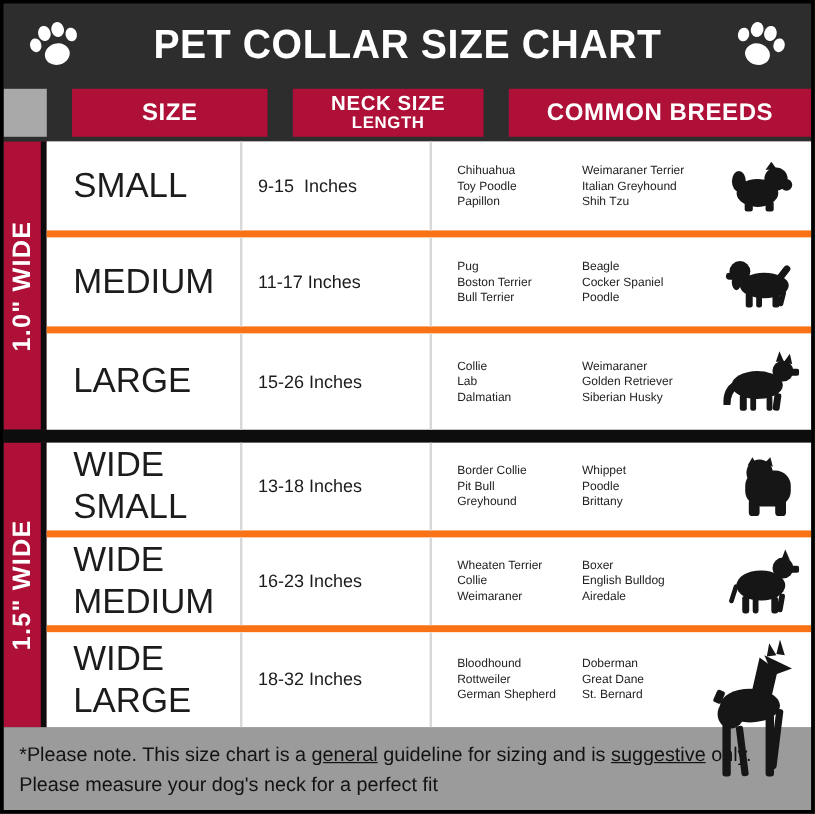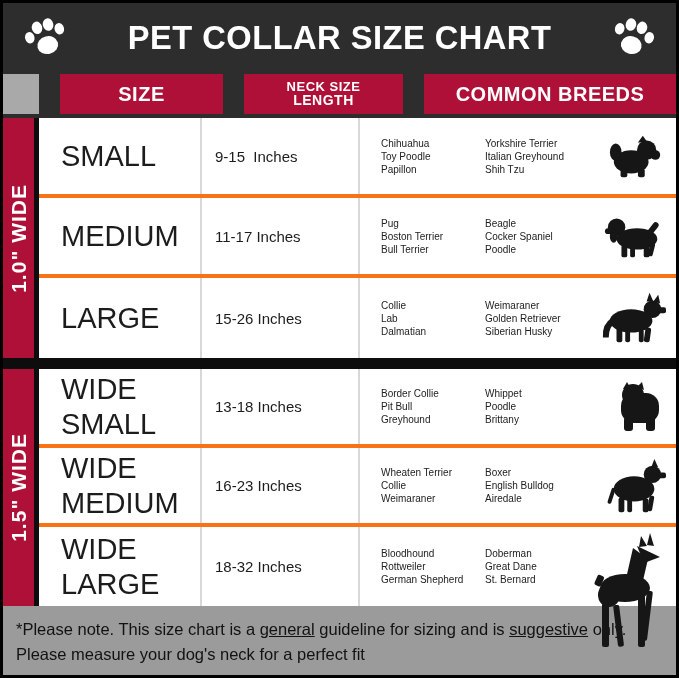--- a/index.html
+++ b/index.html
@@ -11,30 +11,30 @@
   .topbar { height:69px; display:flex; align-items:center; justify-content:space-between; padding:0 20px; background:#2D2D2D;gap:39px; }
   .title { color:#fff; font-size:34px; font-weight:bold; letter-spacing:.5px; transform:scaleX(.96); white-space:nowrap; }
   .paw svg { display:block; }
 
   
   .header-row { height:46px; display:flex; padding:2px 0 4px 0; background:#2D2D2D;gap:16px; }
   .corner { width:36px; background:#A9A9A9; margin-right:5px; }
   .hcell { background:#AE1038; color:#fff; display:flex; flex-direction:column; align-items:center; justify-content:center; font-weight:bold; }
   .h-size { width:163px; margin-right:5px; font-size:20px; letter-spacing:.5px; }
   .h-neck { width:159px; margin-right:5px; }
-  .h-neck .small { font-size:13px; line-height:1; letter-spacing:.5px; }
+  .h-neck .small { font-size:17px; line-height:1; letter-spacing:.5px; }
   .h-neck .big { font-size:14px; line-height:1.05; letter-spacing:.5px; }
   .h-breeds { flex:1; font-size:20px; letter-spacing:.5px; }
 
   
   .section { display:flex; }
   .rail { width:36px; background:#AE1038; border-right:5px solid #0D0D0D; display:flex; align-items:center; justify-content:center; }
   .rail span { writing-mode:vertical-rl; transform:rotate(180deg); color:#fff; font-weight:bold; font-size:21px; letter-spacing:1px; white-space:nowrap; }
   .rows { flex:1; display:flex; flex-direction:column; background:#fff; }
-  .row { height:80px; display:flex; border-bottom:4px solid #f97316; position:relative; background:#fff; }
+  .row { height:80px; display:flex; border-bottom:6px solid #f97316; position:relative; background:#fff; }
   .row:last-child { border-bottom:none; }
   .sec2 .row { height:79px; }
 
   .cell-size { width:163px; border-right:2px solid #D8D8D8; display:flex; align-items:center; padding-left:22px; font-size:29px; color:#1C1C1C; line-height:1.2; }
   .cell-length { width:158px; border-right:2px solid #D8D8D8; display:flex; align-items:center; padding-left:13px; font-size:15px; color:#1C1C1C; white-space:pre; }
   .cell-breeds { flex:1; display:flex; align-items:center; padding-left:21px; position:relative; }
   .bcol { font-size:10px; line-height:1.3; color:#222; }
   .bcol.c1 { width:104px; }
   .bcol.c2 { width:120px; }
   .bcol span { display:block; white-space:nowrap; }
@@ -98,21 +98,21 @@
       <div class="row">
         <div class="cell-size">SMALL</div>
         <div class="cell-length">9-15  Inches</div>
         <div class="cell-breeds">
           <div class="bcol c1">
             <span>Chihuahua</span>
             <span>Toy Poodle</span>
             <span>Papillon</span>
           </div>
           <div class="bcol c2">
-            <span>Yorkshire Terrier</span>
+            <span>Weimaraner Terrier</span>
             <span>Italian Greyhound</span>
             <span>Shih Tzu</span>
           </div>
           <div class="dog">
             <svg width="58" height="46" viewBox="0 0 60 46">
               <path d="M31 9 L36 2 L41 9 Z"></path>
                 <circle cx="40" cy="17" r="10"></circle>
                 <circle cx="49" cy="22" r="5"></circle>
               <ellipse cx="24" cy="29" rx="18" ry="12"></ellipse>
                 <ellipse cx="8" cy="19" rx="6" ry="9"></ellipse>

